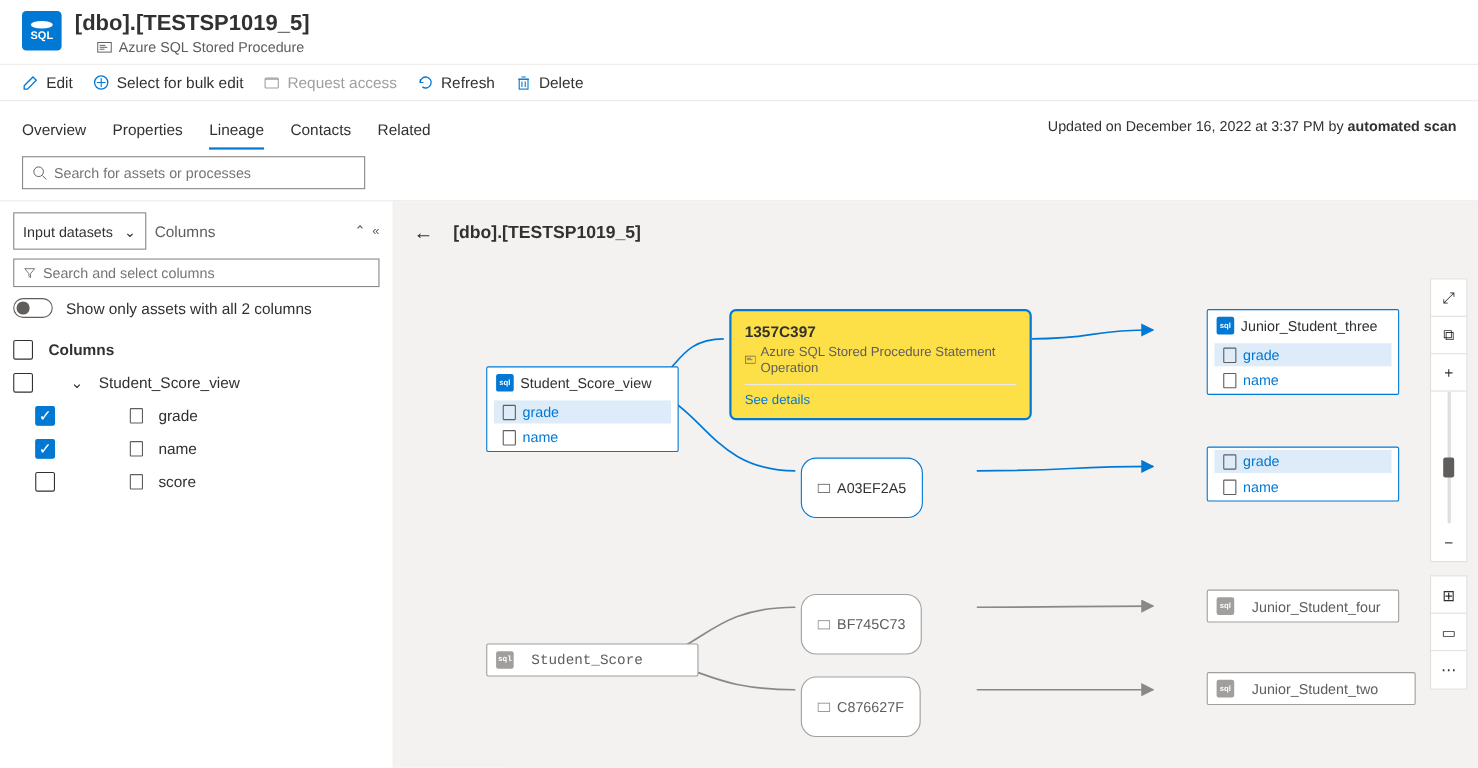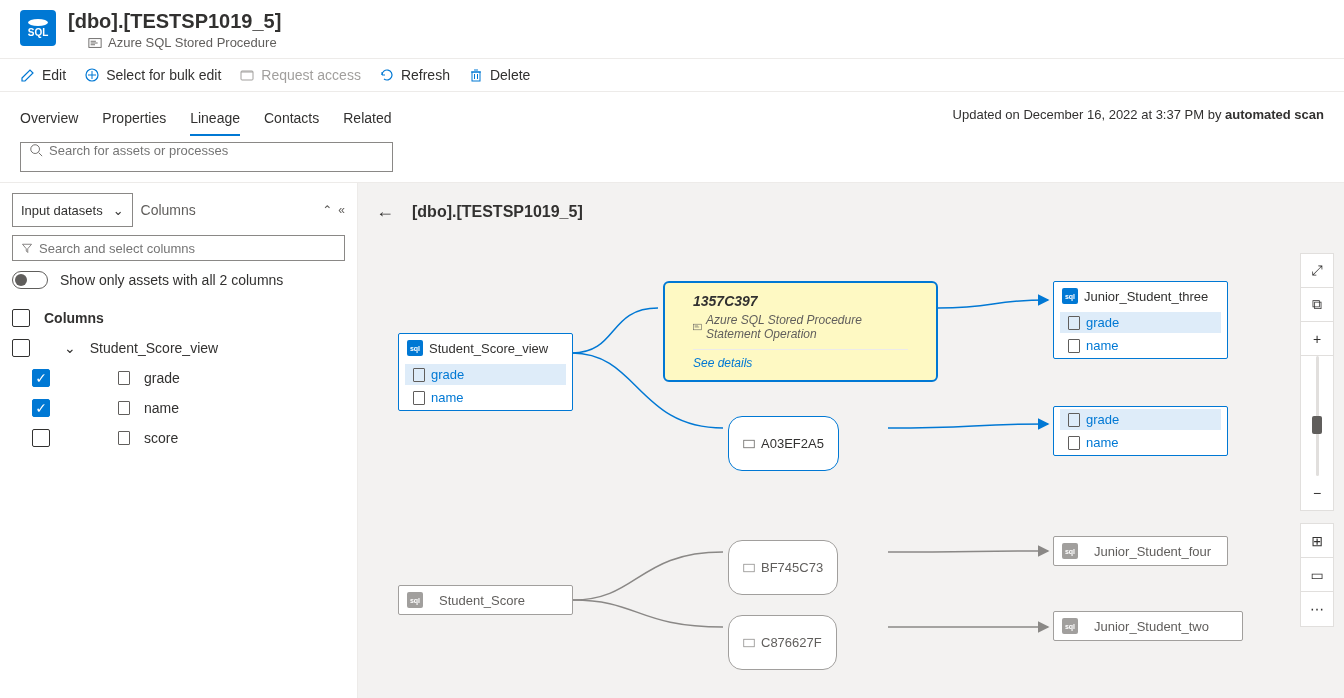--- a/index.html
+++ b/index.html
@@ -17,21 +17,21 @@
   .tool-item.disabled { color:#a19f9d; cursor:default;}
   .tool-item svg { width:16px; height:16px; }
 
   .tabs-row { display:flex; align-items:center; padding:0 20px; height:44px; justify-content:space-between; }
   .tabs { display:flex; gap:24px; height:100%; align-items:flex-end;}
   .tab { padding:10px 0 8px; cursor:pointer; font-size:14px; color:#323130; border-bottom:2px solid transparent;}
   .tab.active { border-bottom:2px solid #0078d4; font-weight:400;}
   .update-text { font-size:13px; color:#323130;}
   .update-text b { font-weight:600;}
 
-  .search-assets { margin:6px 20px 10px; border:1px solid #8a8886; width:373px; height:30px; display:flex; align-items:flex-start; padding:0 8px; gap:6px; color:#605e5c;}
+  .search-assets { margin:6px 20px 10px; border:1px solid #8a8886; width:312px; height:30px; display:flex; align-items:center; padding:0 8px; gap:6px; color:#605e5c;}
   .search-assets input { border:none; outline:none; font-size:13px; flex:1; background:transparent;}
 
   .main { display:flex; border-top:1px solid #edebe9; height:540px;}
   .sidebar { width:358px; border-right:1px solid #edebe9; padding:10px 12px; }
   .side-top { display:flex; gap:8px; align-items:center; margin-bottom:8px;}
   .dropdown { border:1px solid #8a8886; height:30px; display:flex; align-items:center; padding:16px 8px; gap:8px; font-size:13px;}
   .dropdown .chev { margin-left:2px;}
   .columns-text { color:#605e5c; flex:1;}
   .collapse-icons { display:flex; gap:6px; color:#605e5c; font-size:12px;}
   .side-search { border:1px solid #8a8886; height:26px; display:flex; align-items:center; padding:0 8px; gap:6px; font-size:13px; margin-bottom:10px;}
@@ -43,29 +43,29 @@
   .checkbox { width:18px; height:18px; border:1px solid #323130; border-radius:2px; display:flex; align-items:center; justify-content:center; flex-shrink:0;}
   .checkbox.checked { background:#0078d4; border-color:#0078d4; color:#fff;}
   .indent-1 { padding-left:20px;}
   .col-label { font-weight:600;}
   .col-icon { width:12px; height:14px; border:1px solid #605e5c; border-radius:1px; display:inline-block;}
 
   .canvas { flex:1; background:#f3f2f1; position:relative; overflow:hidden;}
   .canvas-header { position:absolute; top:18px; left:18px; display:flex; align-items:center; gap:18px; font-size:16px; font-weight:600;}
   .back-btn { cursor:pointer; font-size:18px; color:#323130;}
   svg.links { position:absolute; top:0; left:0; width:100%; height:100%;}
-  .node { position:absolute; background:#fff; border:1px solid #0078d4; border-radius:2px; }
+  .node { position:absolute; background:#fff; border:1px solid #0078d4; border-radius:2px;margin-left:44px; }
   .node.dim { border-color:#a19f9d; }
   .node .nhead { display:flex; align-items:center; gap:6px; padding:6px 8px; font-size:13px;}
   .node.dim .nhead { color:#605e5c;gap:16px;}
   .node .nicons { width:16px; height:16px; background:#0078d4; border-radius:2px; display:inline-flex; align-items:center; justify-content:center; color:#fff; font-size:7px; font-weight:700;}
   .node.dim .nicons { background:#a19f9d;}
   .node .nrow { padding:3px 8px; margin:2px 6px; font-size:13px; display:flex; align-items:center; gap:6px; color:#0078d4;}
   .node .nrow.hl { background:#deecf9;}
-  .proc-node { position:absolute; background:#fef9c3; border:2px solid #0078d4; border-radius:6px; padding:10px 28px;font-style:italic; }
+  .proc-node { position:absolute; background:#fde047; border:2px solid #0078d4; border-radius:6px; padding:10px 12px; }
   .proc-title { font-weight:600; font-size:14px; margin-bottom:4px;}
   .proc-sub { font-size:12px; color:#605e5c; display:flex; align-items:center; gap:4px;}
   .proc-link { color:#0078d4; font-size:12px; margin-top:8px; display:block; border-top:1px solid #edebe9; padding-top:6px;}
   .pill { position:absolute; background:#fff; border-radius:14px; padding:19px 14px; font-size:13px; display:flex; align-items:center; gap:6px;}
   .pill.blue { border:1px solid #0078d4;}
   .pill.gray { border:1px solid #a19f9d; color:#605e5c;}
   .zoom-panel { position:absolute; right:10px; top:70px; width:34px; background:#fff; border:1px solid #e1dfdd; display:flex; flex-direction:column;}
   .zoom-btn { height:34px; display:flex; align-items:center; justify-content:center; border-bottom:1px solid #e1dfdd; cursor:pointer; font-size:14px;}
   .zoom-btn:last-child { border-bottom:none;}
   .zoom-slider { height:120px; position:relative; display:flex; justify-content:center;}
@@ -322,21 +322,21 @@
         </div>
     </div>
 
     <div class="node dim" style="left:695px; top:428px; width:190px;">
       <div class="nhead">
           <span class="nicons">sql</span>
           <span>Junior_Student_two</span>
         </div>
     </div>
 
-    <div class="node dim" style="left:40px; top:402px; width:175px;">
+    <div class="node dim" style="left:40px; top:402px; width:193px;font-family:Liberation Mono, monospace;">
       <div class="nhead">
           <span class="nicons">sql</span>
           <span>Student_Score</span>
         </div>
     </div>
 
     <div class="zoom-panel">
       <div class="zoom-btn">⤢</div>
       <div class="zoom-btn">⧉</div>
       <div class="zoom-btn">+</div>

